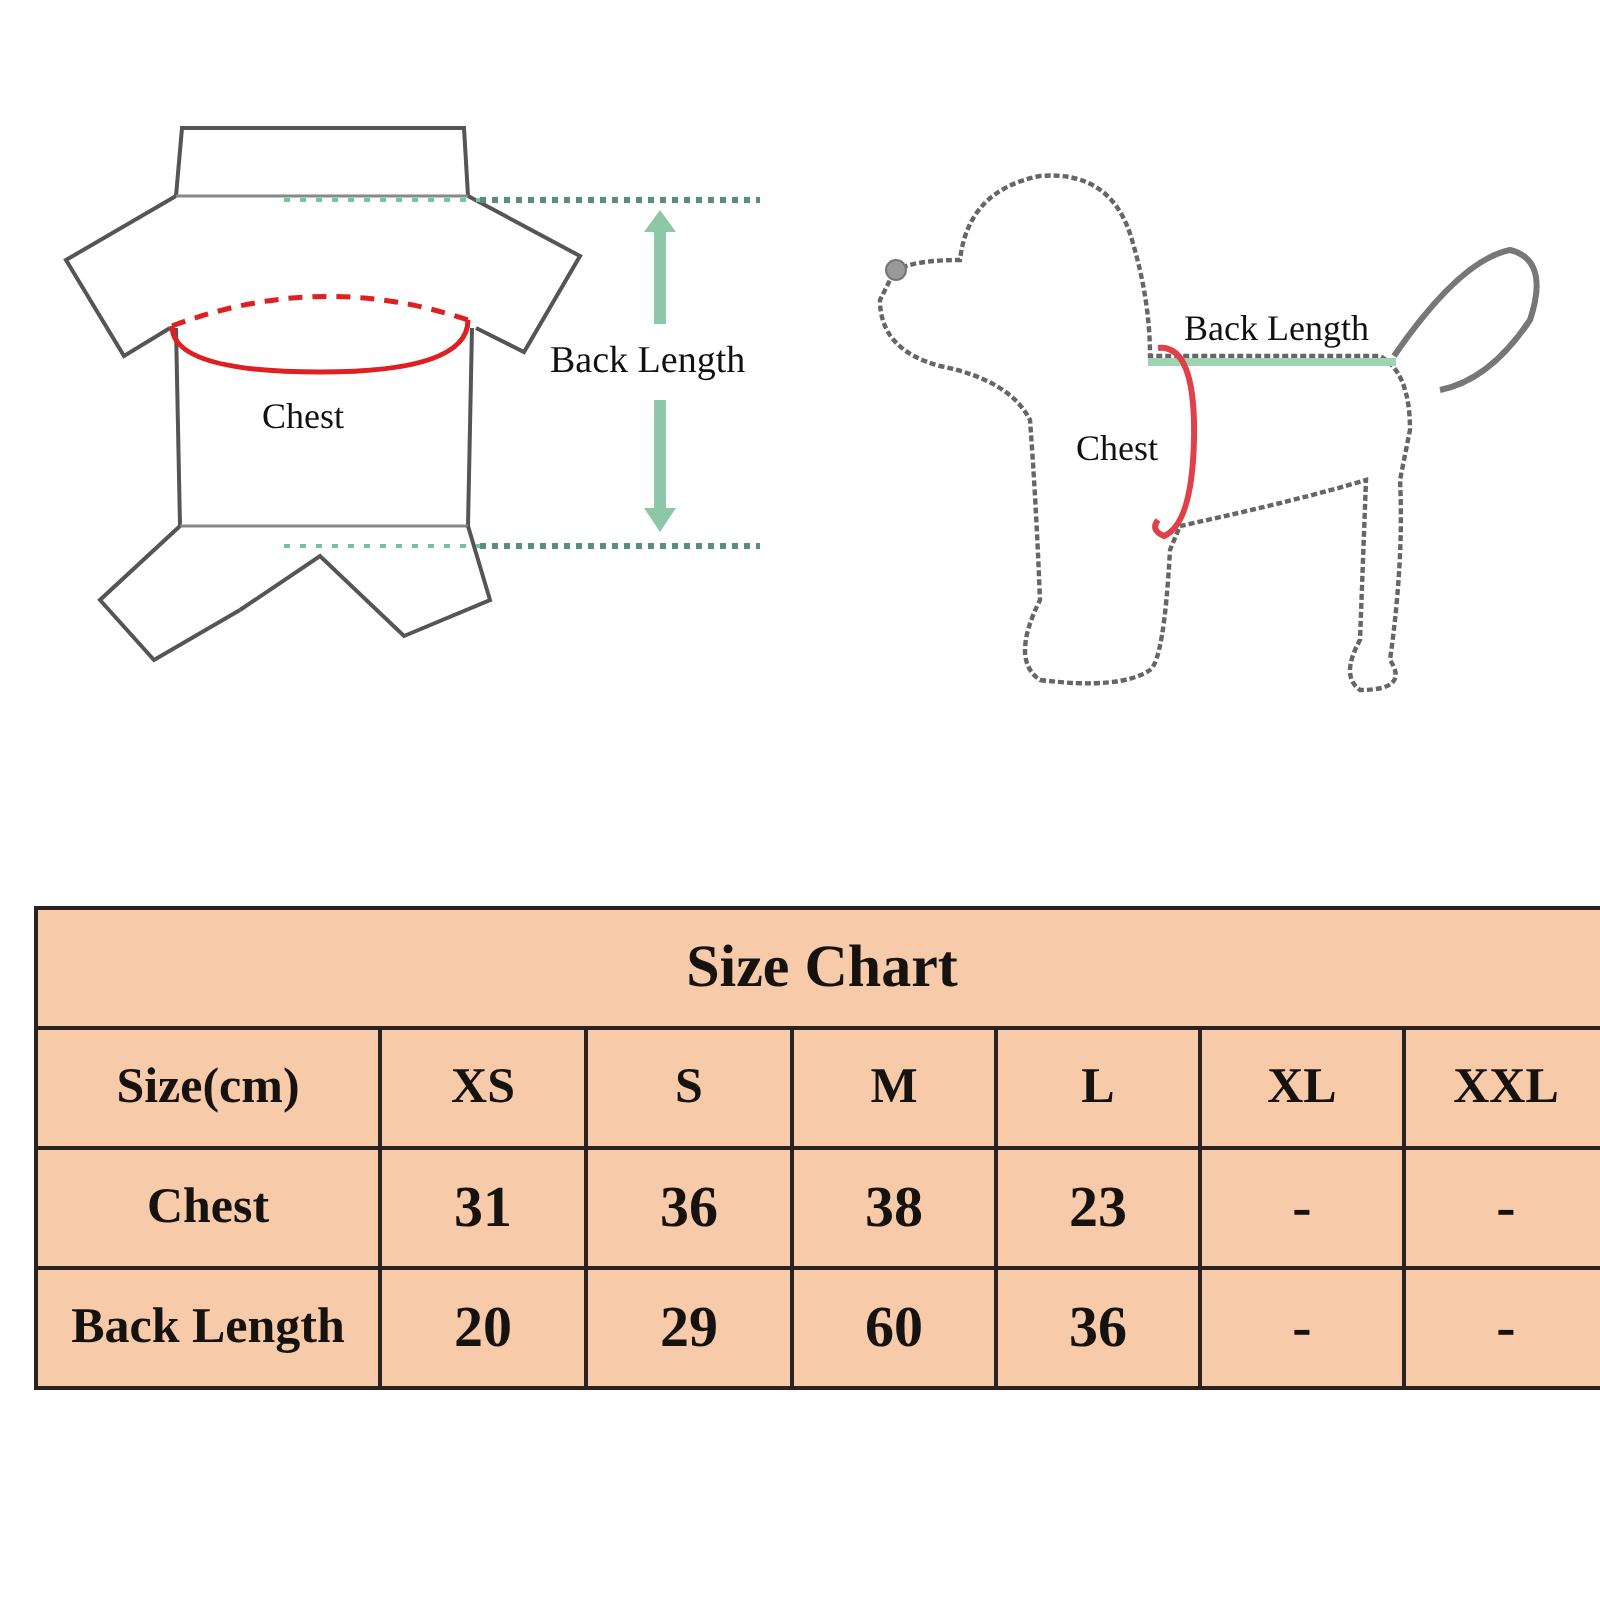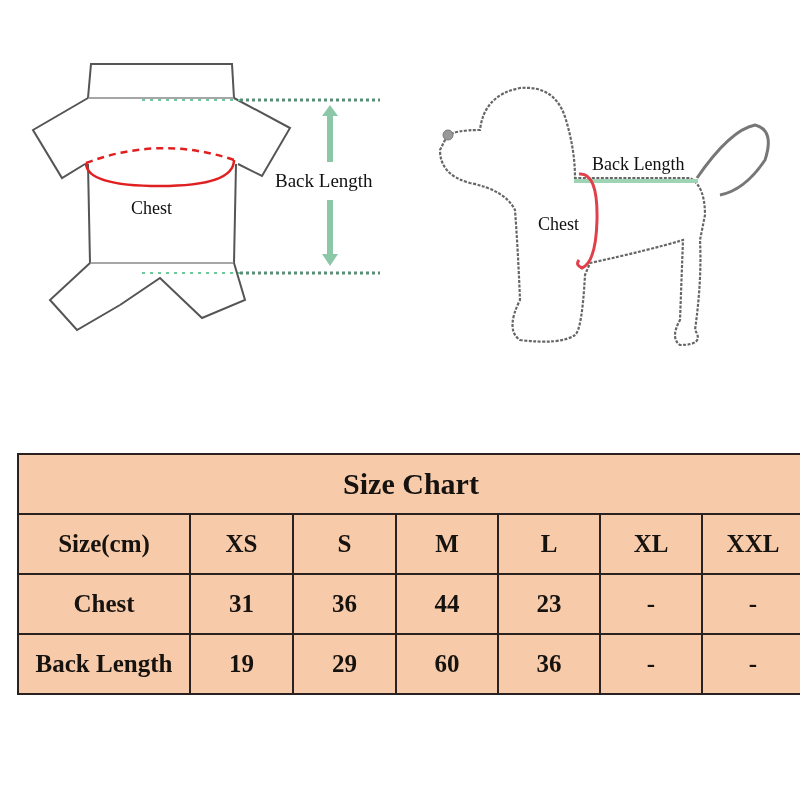--- a/index.html
+++ b/index.html
@@ -12,21 +12,21 @@
     .table-wrap { position: absolute; left: 17px; top: 453px; width: 786px; }
     table.size-chart { border-collapse: collapse; width: 786px; table-layout: fixed;
            background: #f7cba9; }
     table.size-chart td, table.size-chart th {
       border: 2px solid #2a2220; text-align: center; vertical-align: middle;
       font-family: "Liberation Serif", "DejaVu Serif", serif; font-weight: bold;
       color: #161210; height: 58px; padding: 0; }
     table.size-chart .title-cell { font-size: 30px; height: 58px; }
     table.size-chart .hdr { font-size: 25px; }
     table.size-chart .rowlbl { font-size: 25px; }
-    table.size-chart .val { font-size: 25px; }
+    table.size-chart .val { font-size: 29px; }
   </style>
 </head>
 <body>
 
 <div class="diagram" style="left:0;top:40px;width:400px;height:300px;">
   <svg width="400" height="300" viewBox="0 40 400 300">
 
     <polyline points="88,98 91,64 232,64 234,98" fill="none" stroke="#555" stroke-width="2"></polyline>
 
     <polyline points="88,98 33,130 62,178 85,164" fill="none" stroke="#555" stroke-width="2"></polyline>
@@ -97,28 +97,28 @@
       <td class="hdr">S</td>
       <td class="hdr">M</td>
       <td class="hdr">L</td>
       <td class="hdr">XL</td>
       <td class="hdr">XXL</td>
     </tr>
     <tr>
       <td class="rowlbl">Chest</td>
       <td class="val">31</td>
       <td class="val">36</td>
-      <td class="val">44</td>
+      <td class="val">38</td>
       <td class="val">23</td>
       <td class="val">-</td>
       <td class="val">-</td>
     </tr>
     <tr>
       <td class="rowlbl">Back Length</td>
-      <td class="val">19</td>
+      <td class="val">20</td>
       <td class="val">29</td>
       <td class="val">60</td>
       <td class="val">36</td>
       <td class="val">-</td>
       <td class="val">-</td>
     </tr>
   </tbody>
     </table>
 </div>
 

